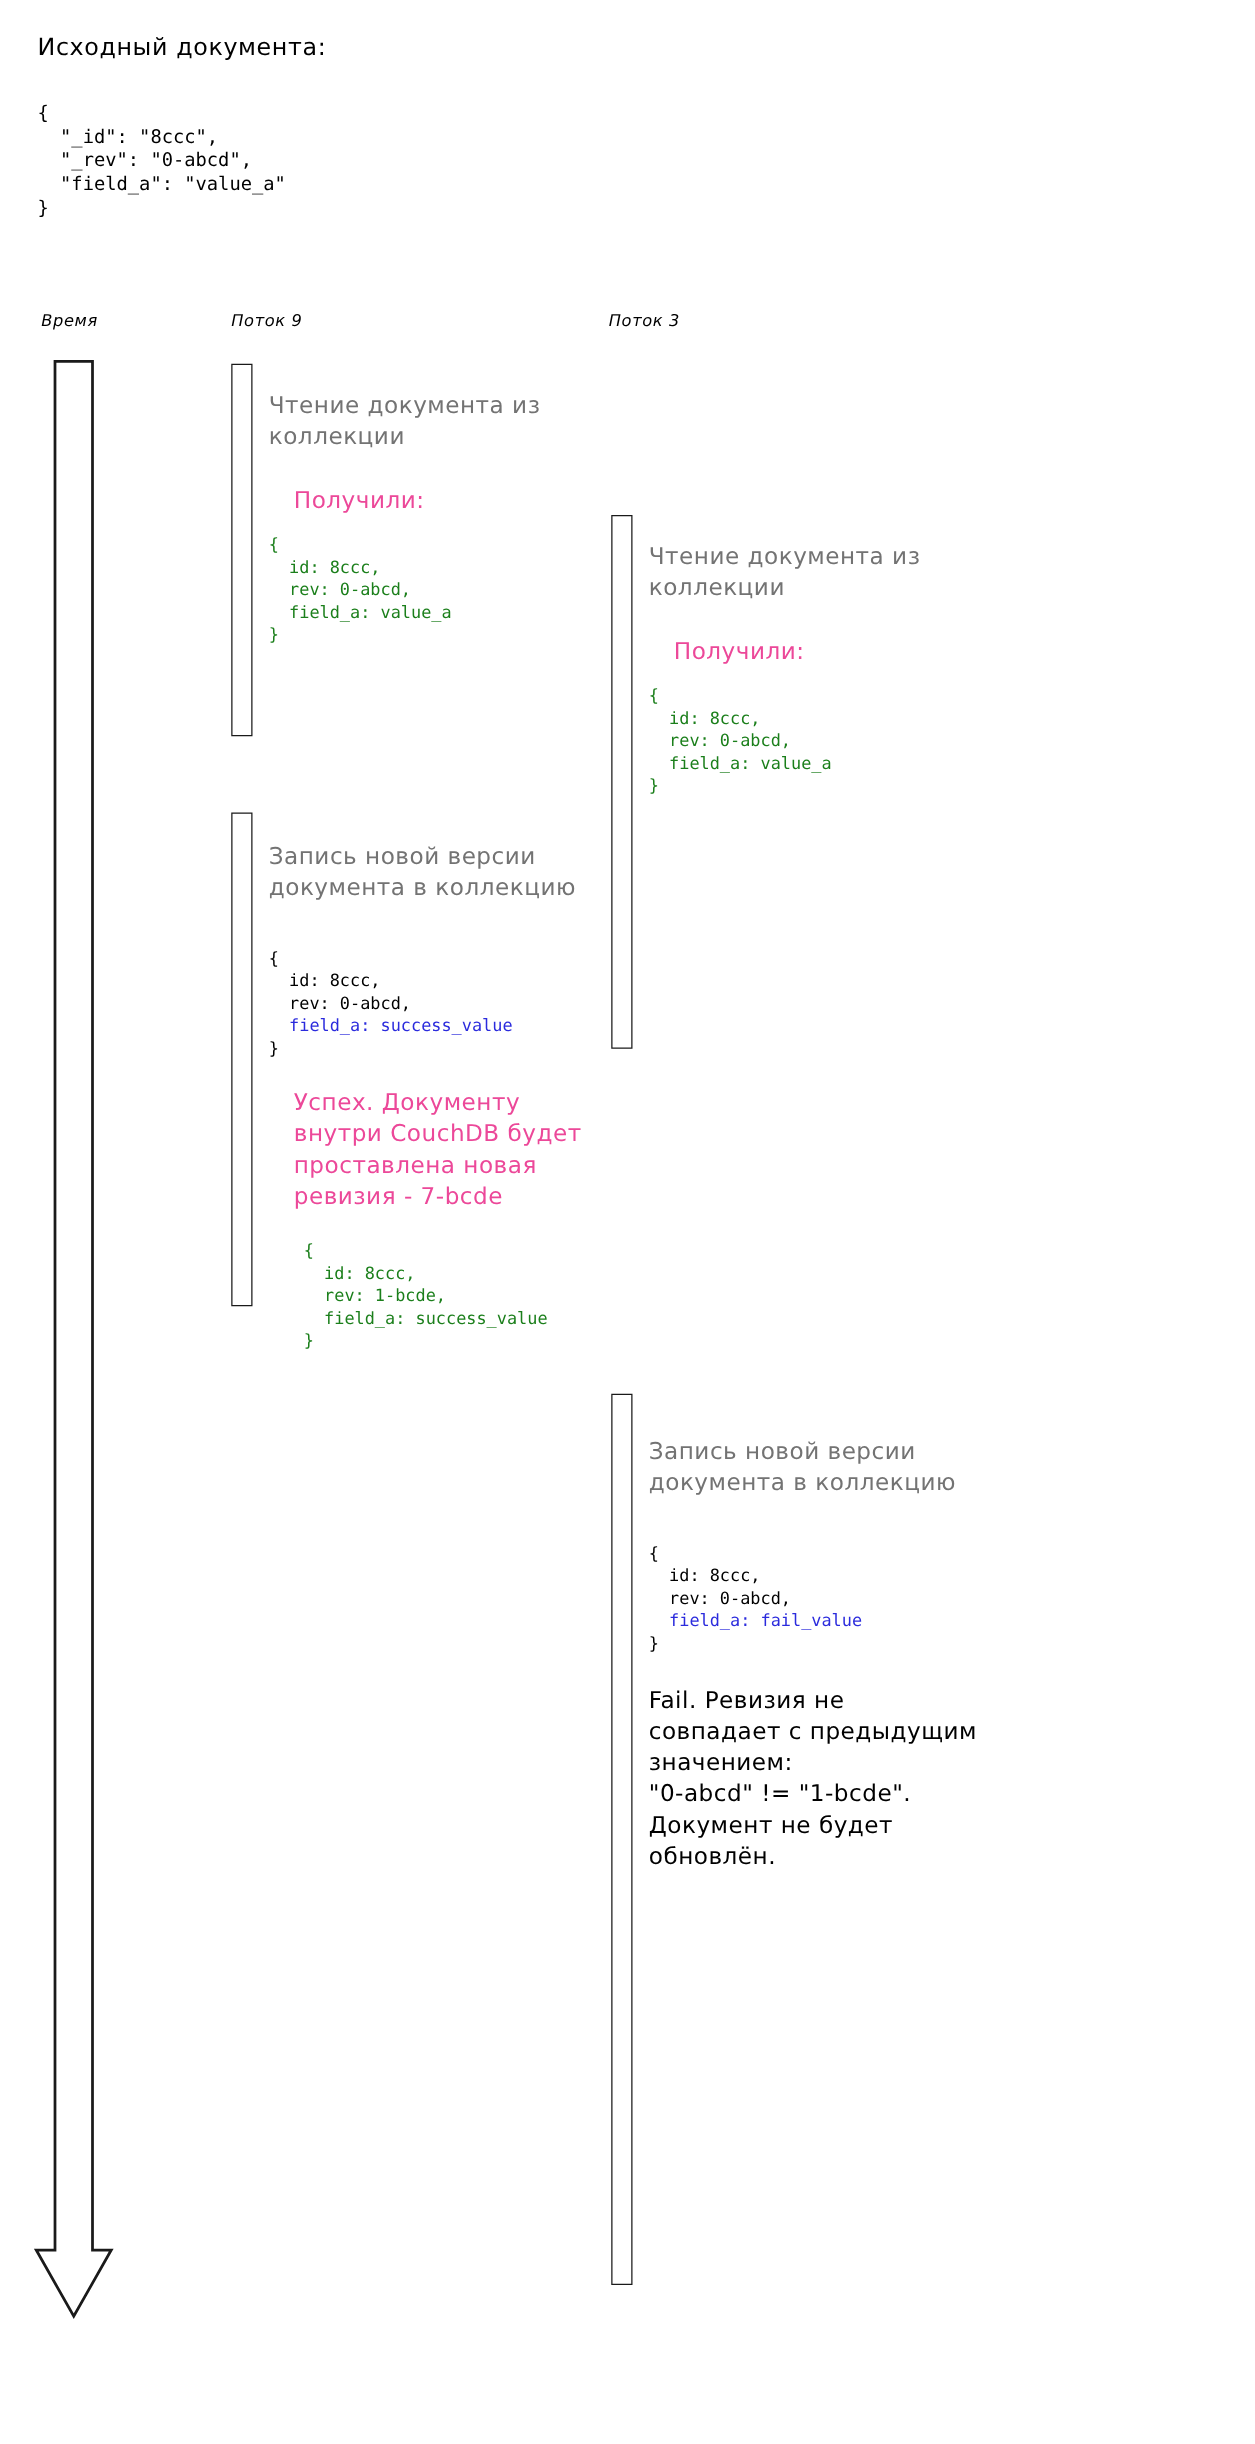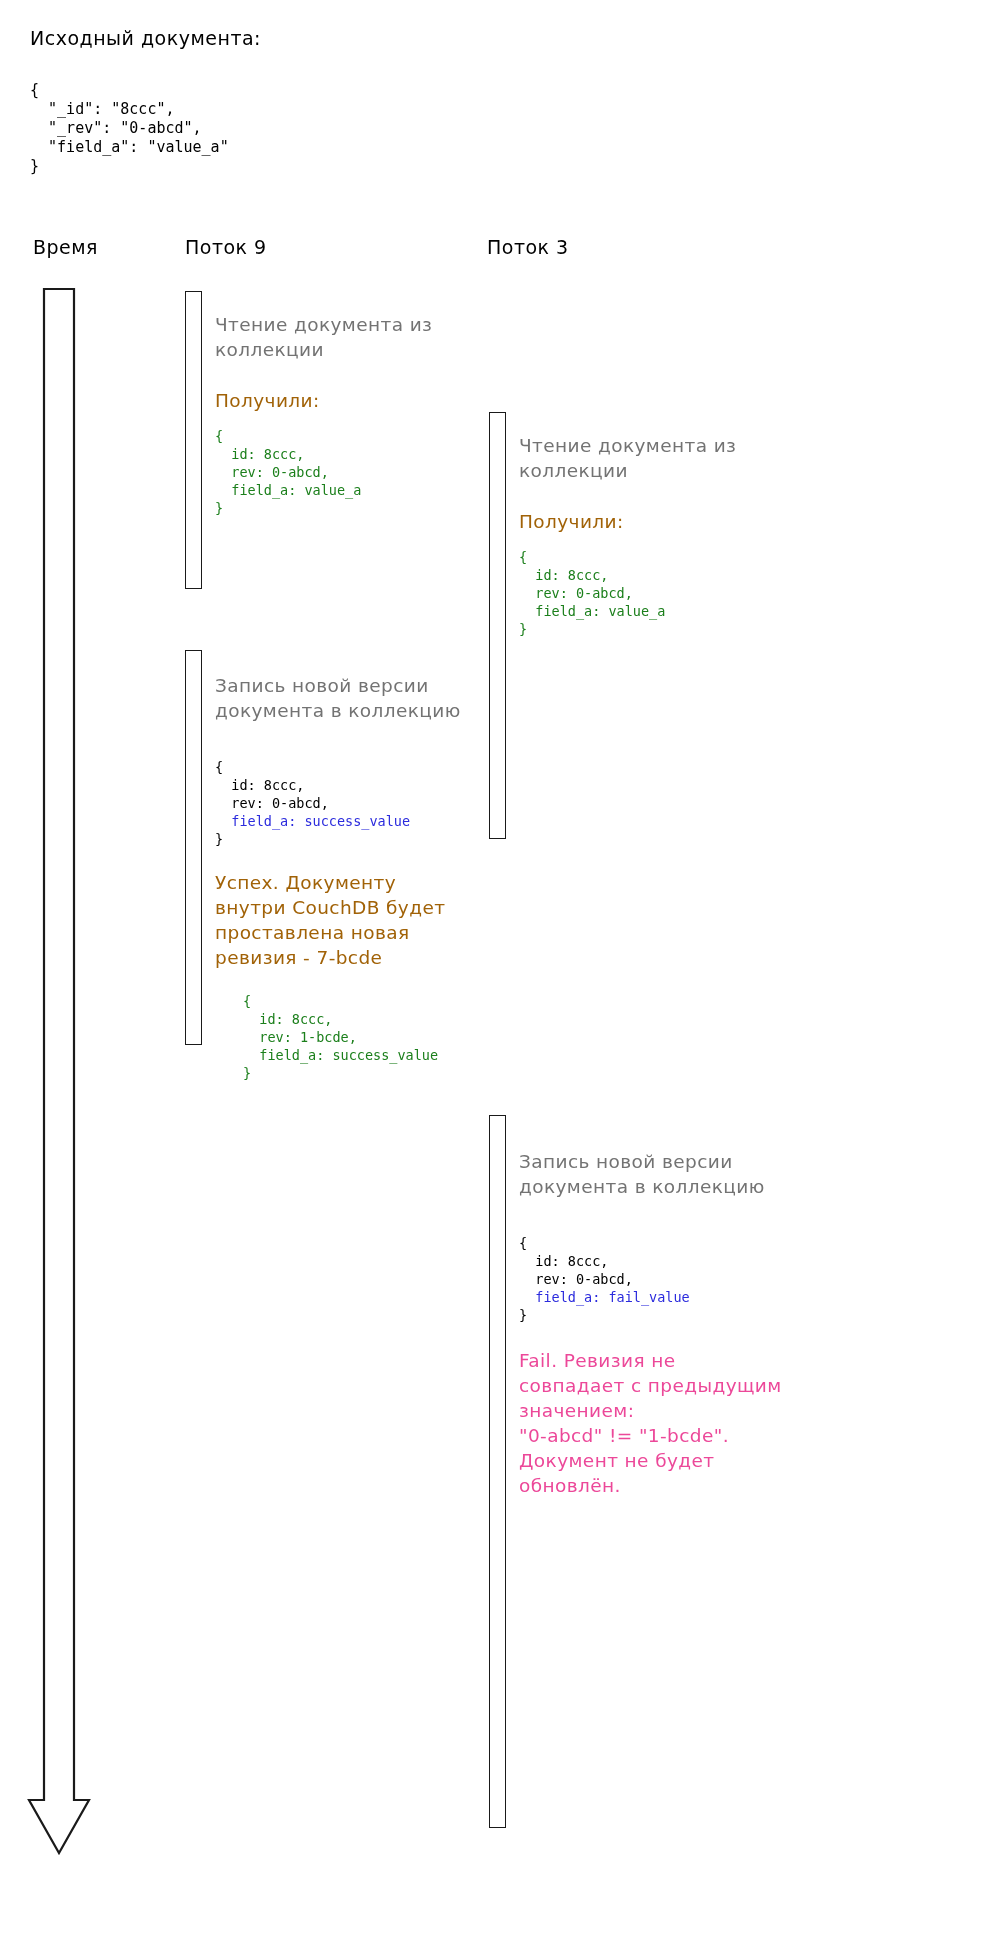--- a/index.html
+++ b/index.html
@@ -32,24 +32,25 @@
     font-family: "DejaVu Sans Mono", monospace;
     font-size: 15px;
     line-height: 19px;
     white-space: pre;
     color: #000000;
   }
 
   
   .col-header {
     position: absolute;
-    font-size: 19px;
+    font-size: 13px;
     letter-spacing: 0.5px;
     white-space: pre;
-    top: 236px;
+    top: 250px;
+    font-style: italic;
   }
   #header-time   { left: 33px; }
   #header-t1     { left: 185px; }
   #header-t2     { left: 487px; }
 
   
   #time-axis {
     position: absolute;
     left: 22px;
     top: 288px;
@@ -69,22 +70,22 @@
     position: absolute;
     box-sizing: border-box;
   }
   .step-title {
     font-size: 18.5px;
     line-height: 25px;
     letter-spacing: 0.4px;
     white-space: pre-line;
     color: #737373;
   }
-  .step-title.green { color: #a16207; }
-  .step-title.red   { color: #ec4899; }
+  .step-title.green { color: #ec4899; margin-left: 20px; }
+  .step-title.red   { color: #000000; }
 
   .code {
     font-family: "DejaVu Sans Mono", monospace;
     font-size: 13.5px;
     line-height: 18px;
     white-space: pre;
     margin-top: 14px;
   }
   .code.green { color: #1b7f1b; }
   .code.black { color: #000000; margin-top: 35px; }

